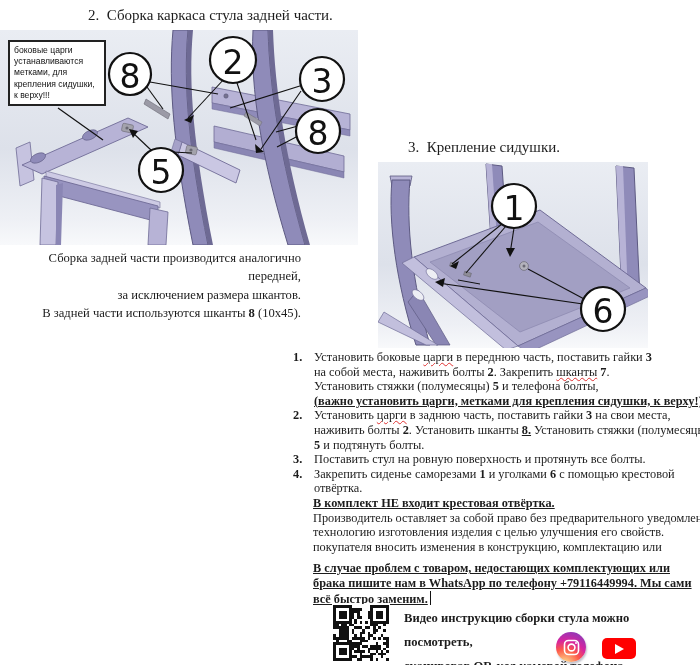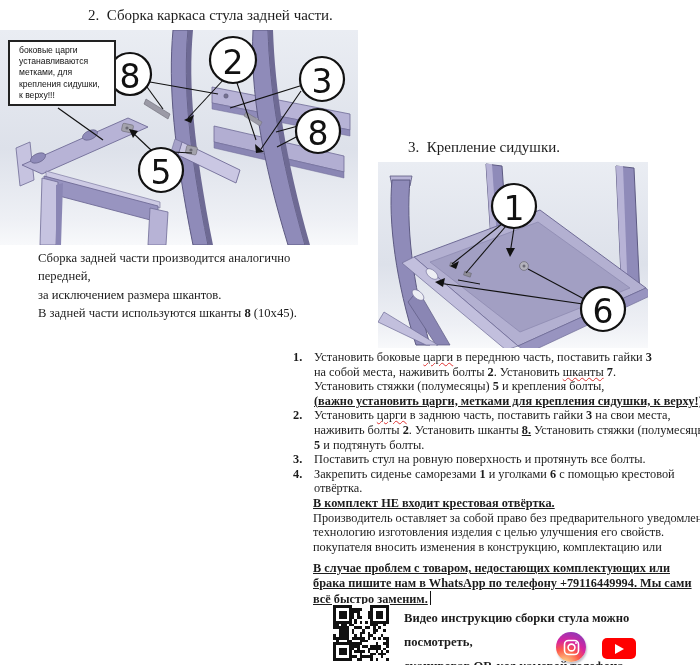--- a/index.html
+++ b/index.html
@@ -3,22 +3,22 @@
 <meta charset="utf-8">
 <style>
   html,body{margin:0;padding:0;background:#fff;}
   #canvas{position:relative;width:700px;height:665px;background:#ffffff;overflow:hidden;
           font-family:"Liberation Serif",serif;color:#1c1c1c;border-radius:21px;}
   .abs{position:absolute;}
   .title{font-size:15px;white-space:pre;}
   .diagram{background:linear-gradient(180deg,#eaedf3 0%,#dde1ea 55%,#eef0f5 88%,#f8f9fb 100%);}
   svg{display:block;}
   .note-box{background:#fff;border:2px solid #222;font-family:"Liberation Sans",sans-serif;
-            font-size:8.6px;line-height:1.3;padding:3px 9px;color:#111;}
-  .centernote{width:300px;text-align:left;font-size:12.6px;line-height:18.4px;padding-left:37px;}
+            font-size:8.6px;line-height:1.3;padding:3px 4px;color:#111;}
+  .centernote{width:300px;text-align:right;font-size:12.6px;line-height:18.4px;}
   .steps{font-size:12.3px;line-height:14.6px;}
   .step{display:flex;}
   .stepnum{width:21px;font-weight:bold;flex:none;}
   .line{white-space:nowrap;}
   .b{font-weight:bold;}
   .bu{font-weight:bold;text-decoration:underline;}
   .sp{text-decoration:underline;text-decoration-style:wavy;text-decoration-color:#e03131;text-decoration-thickness:1px;}
   .notesblock{font-size:12.3px;line-height:14.6px;}
   .caret{display:inline-block;width:1.5px;height:14px;background:#111;margin-left:2px;vertical-align:-2px;}
   .qrcaption{font-size:12.6px;line-height:24px;font-weight:bold;}
@@ -173,22 +173,22 @@
         <text class="balloon-text" x="225" y="149" text-anchor="middle" dominant-baseline="central">6</text>
       </g>
     </svg>
   </div>
 
   <div class="abs steps" style="left:293px;top:350px;width:404px;">
     <div class="step">
       <span class="stepnum">1.</span>
       <div>
         <div class="line"><span>Установить боковые </span><span class="sp">царги</span><span> в переднюю часть, поставить гайки </span><span class="b">3</span></div>
-        <div class="line"><span>на собой места, наживить болты </span><span class="b">2</span><span>. Установить </span><span class="sp">шканты</span><span> </span><span class="b">7</span><span>.</span></div>
-        <div class="line"><span>Установить стяжки (полумесяцы) </span><span class="b">5</span><span> и крепления болты,</span></div>
+        <div class="line"><span>на собой места, наживить болты </span><span class="b">2</span><span>. Закрепить </span><span class="sp">шканты</span><span> </span><span class="b">7</span><span>.</span></div>
+        <div class="line"><span>Установить стяжки (полумесяцы) </span><span class="b">5</span><span> и телефона болты,</span></div>
         <div class="line"><span class="bu">(важно установить царги, метками для крепления сидушки, к верху!)</span></div>
       </div>
     </div>
     <div class="step">
       <span class="stepnum">2.</span>
       <div>
         <div class="line"><span>Установить </span><span class="sp">царги</span><span> в заднюю часть, поставить гайки </span><span class="b">3</span><span> на свои места,</span></div>
         <div class="line"><span>наживить болты </span><span class="b">2</span><span>. Установить шканты </span><span class="bu">8.</span><span> Установить стяжки (полумесяцы)</span></div>
         <div class="line"><span class="b">5</span><span> и подтянуть болты.</span></div>
       </div>

